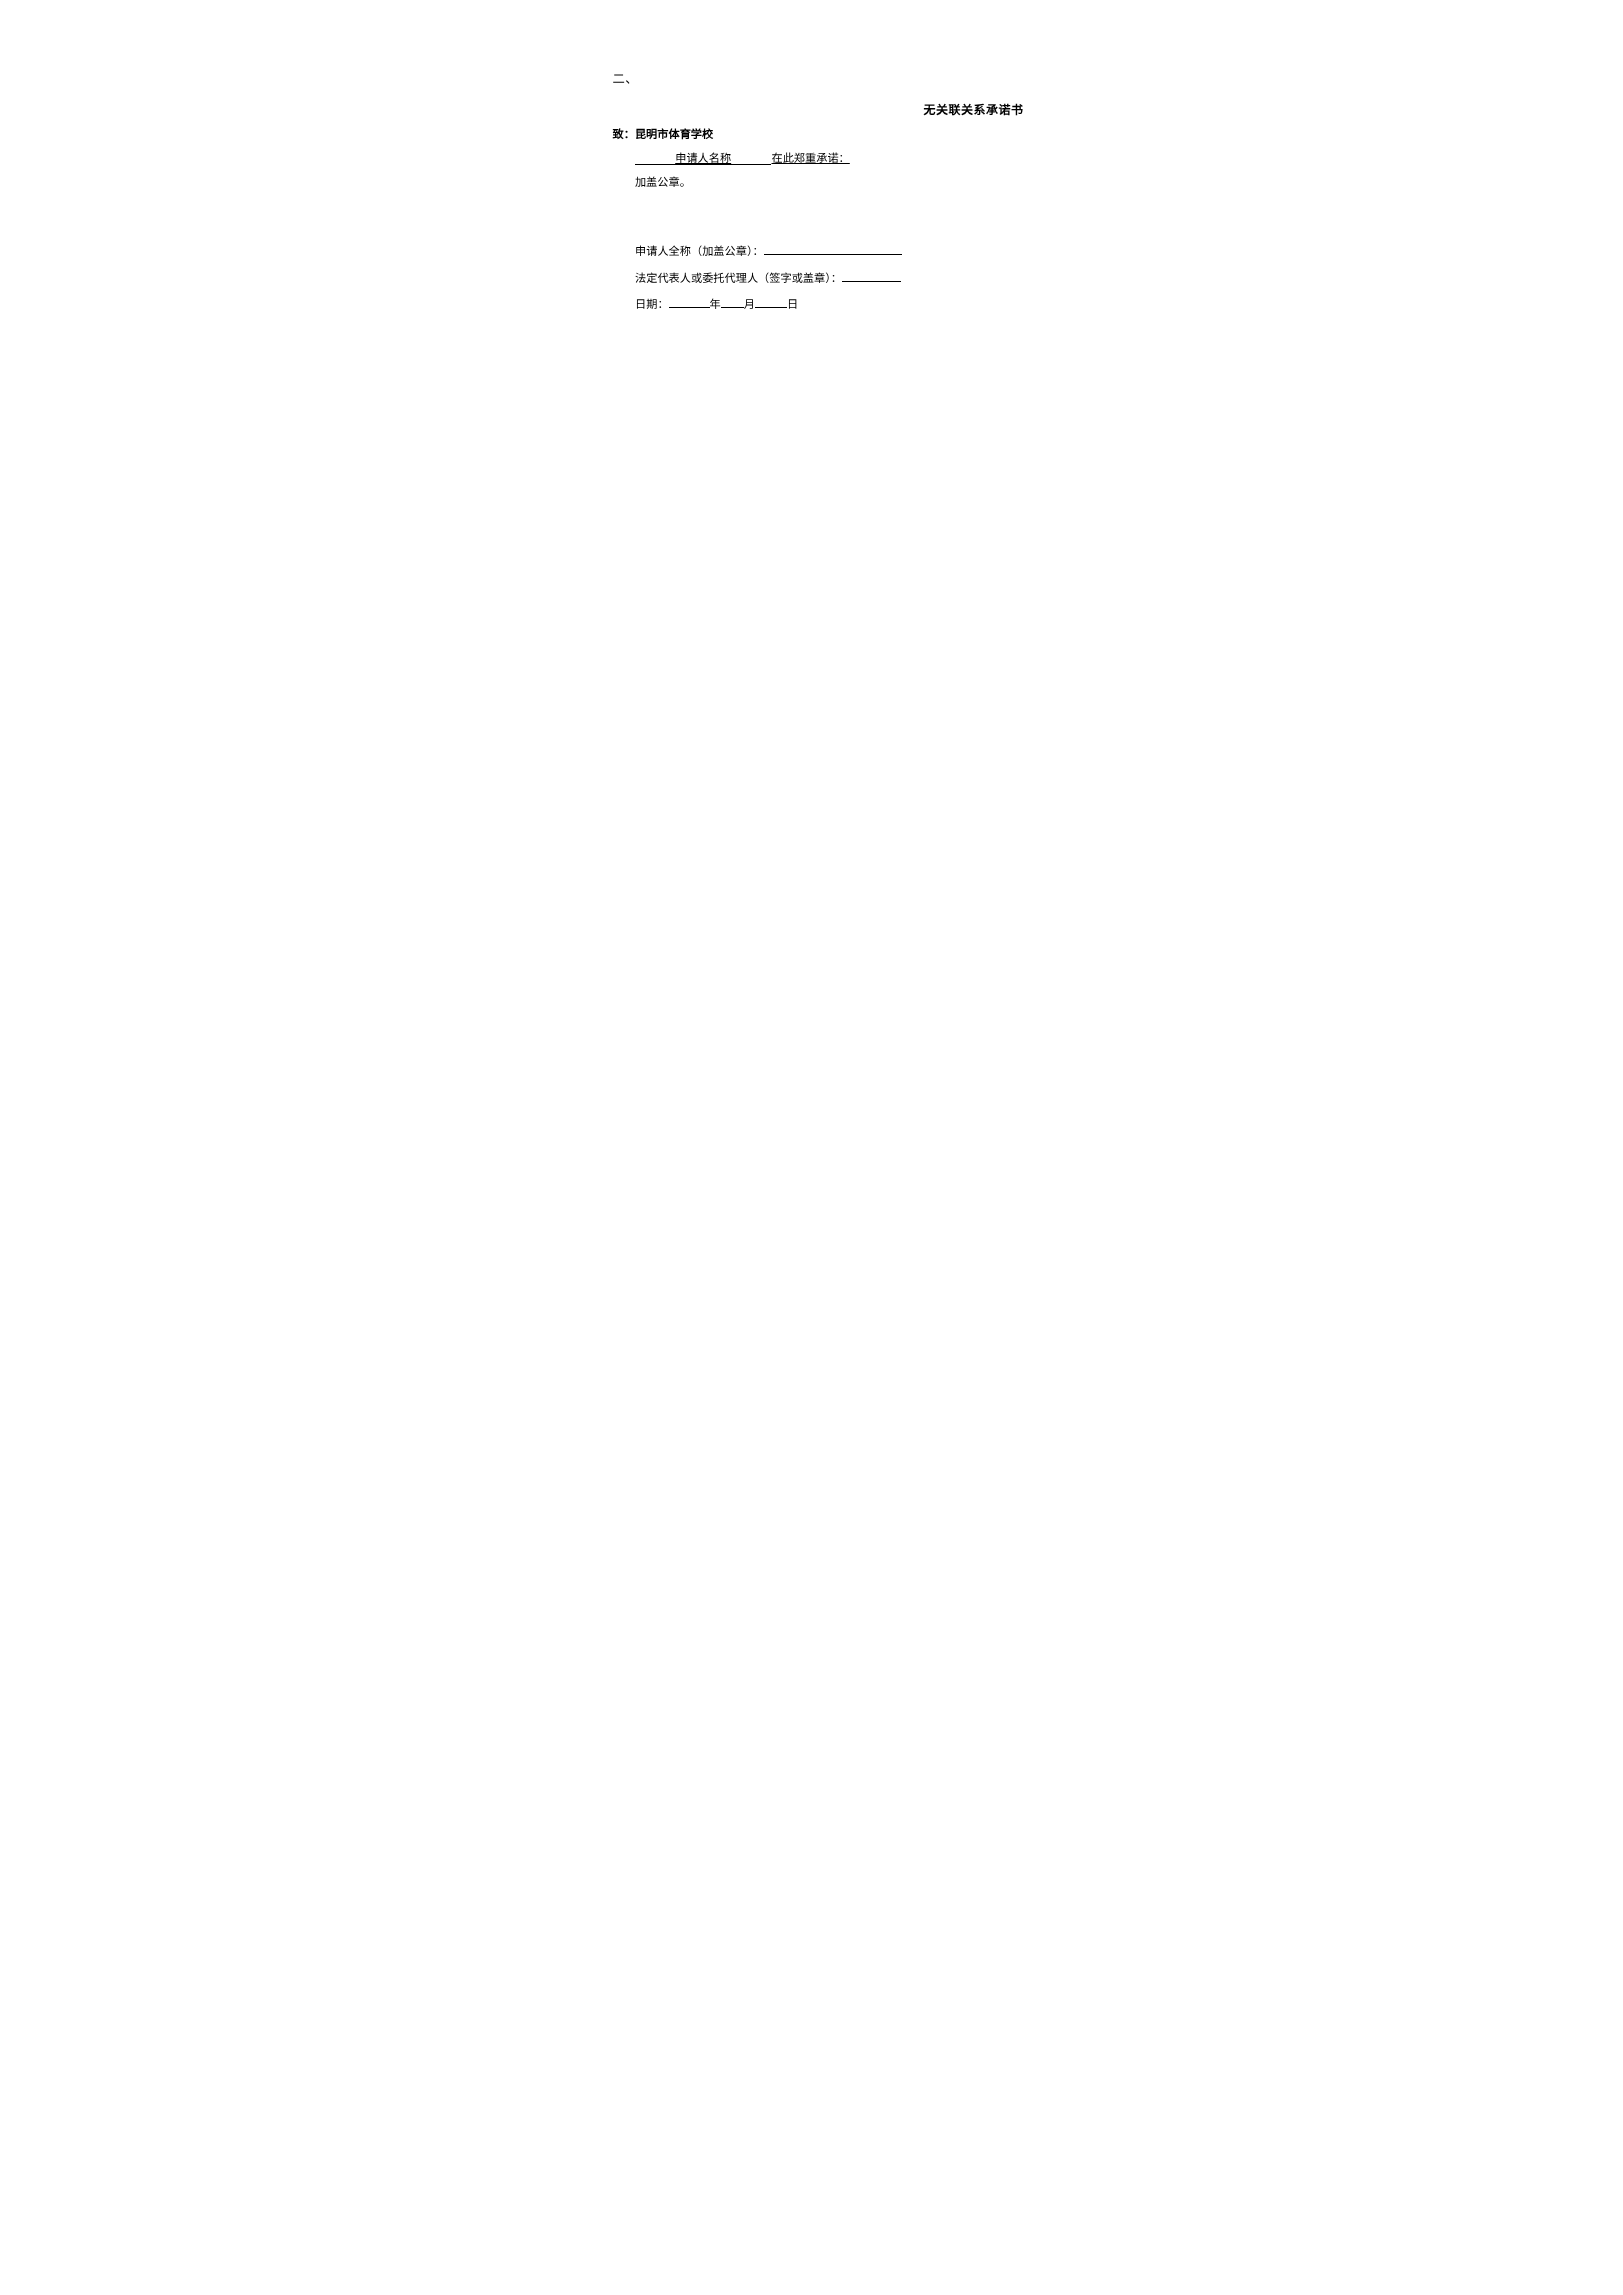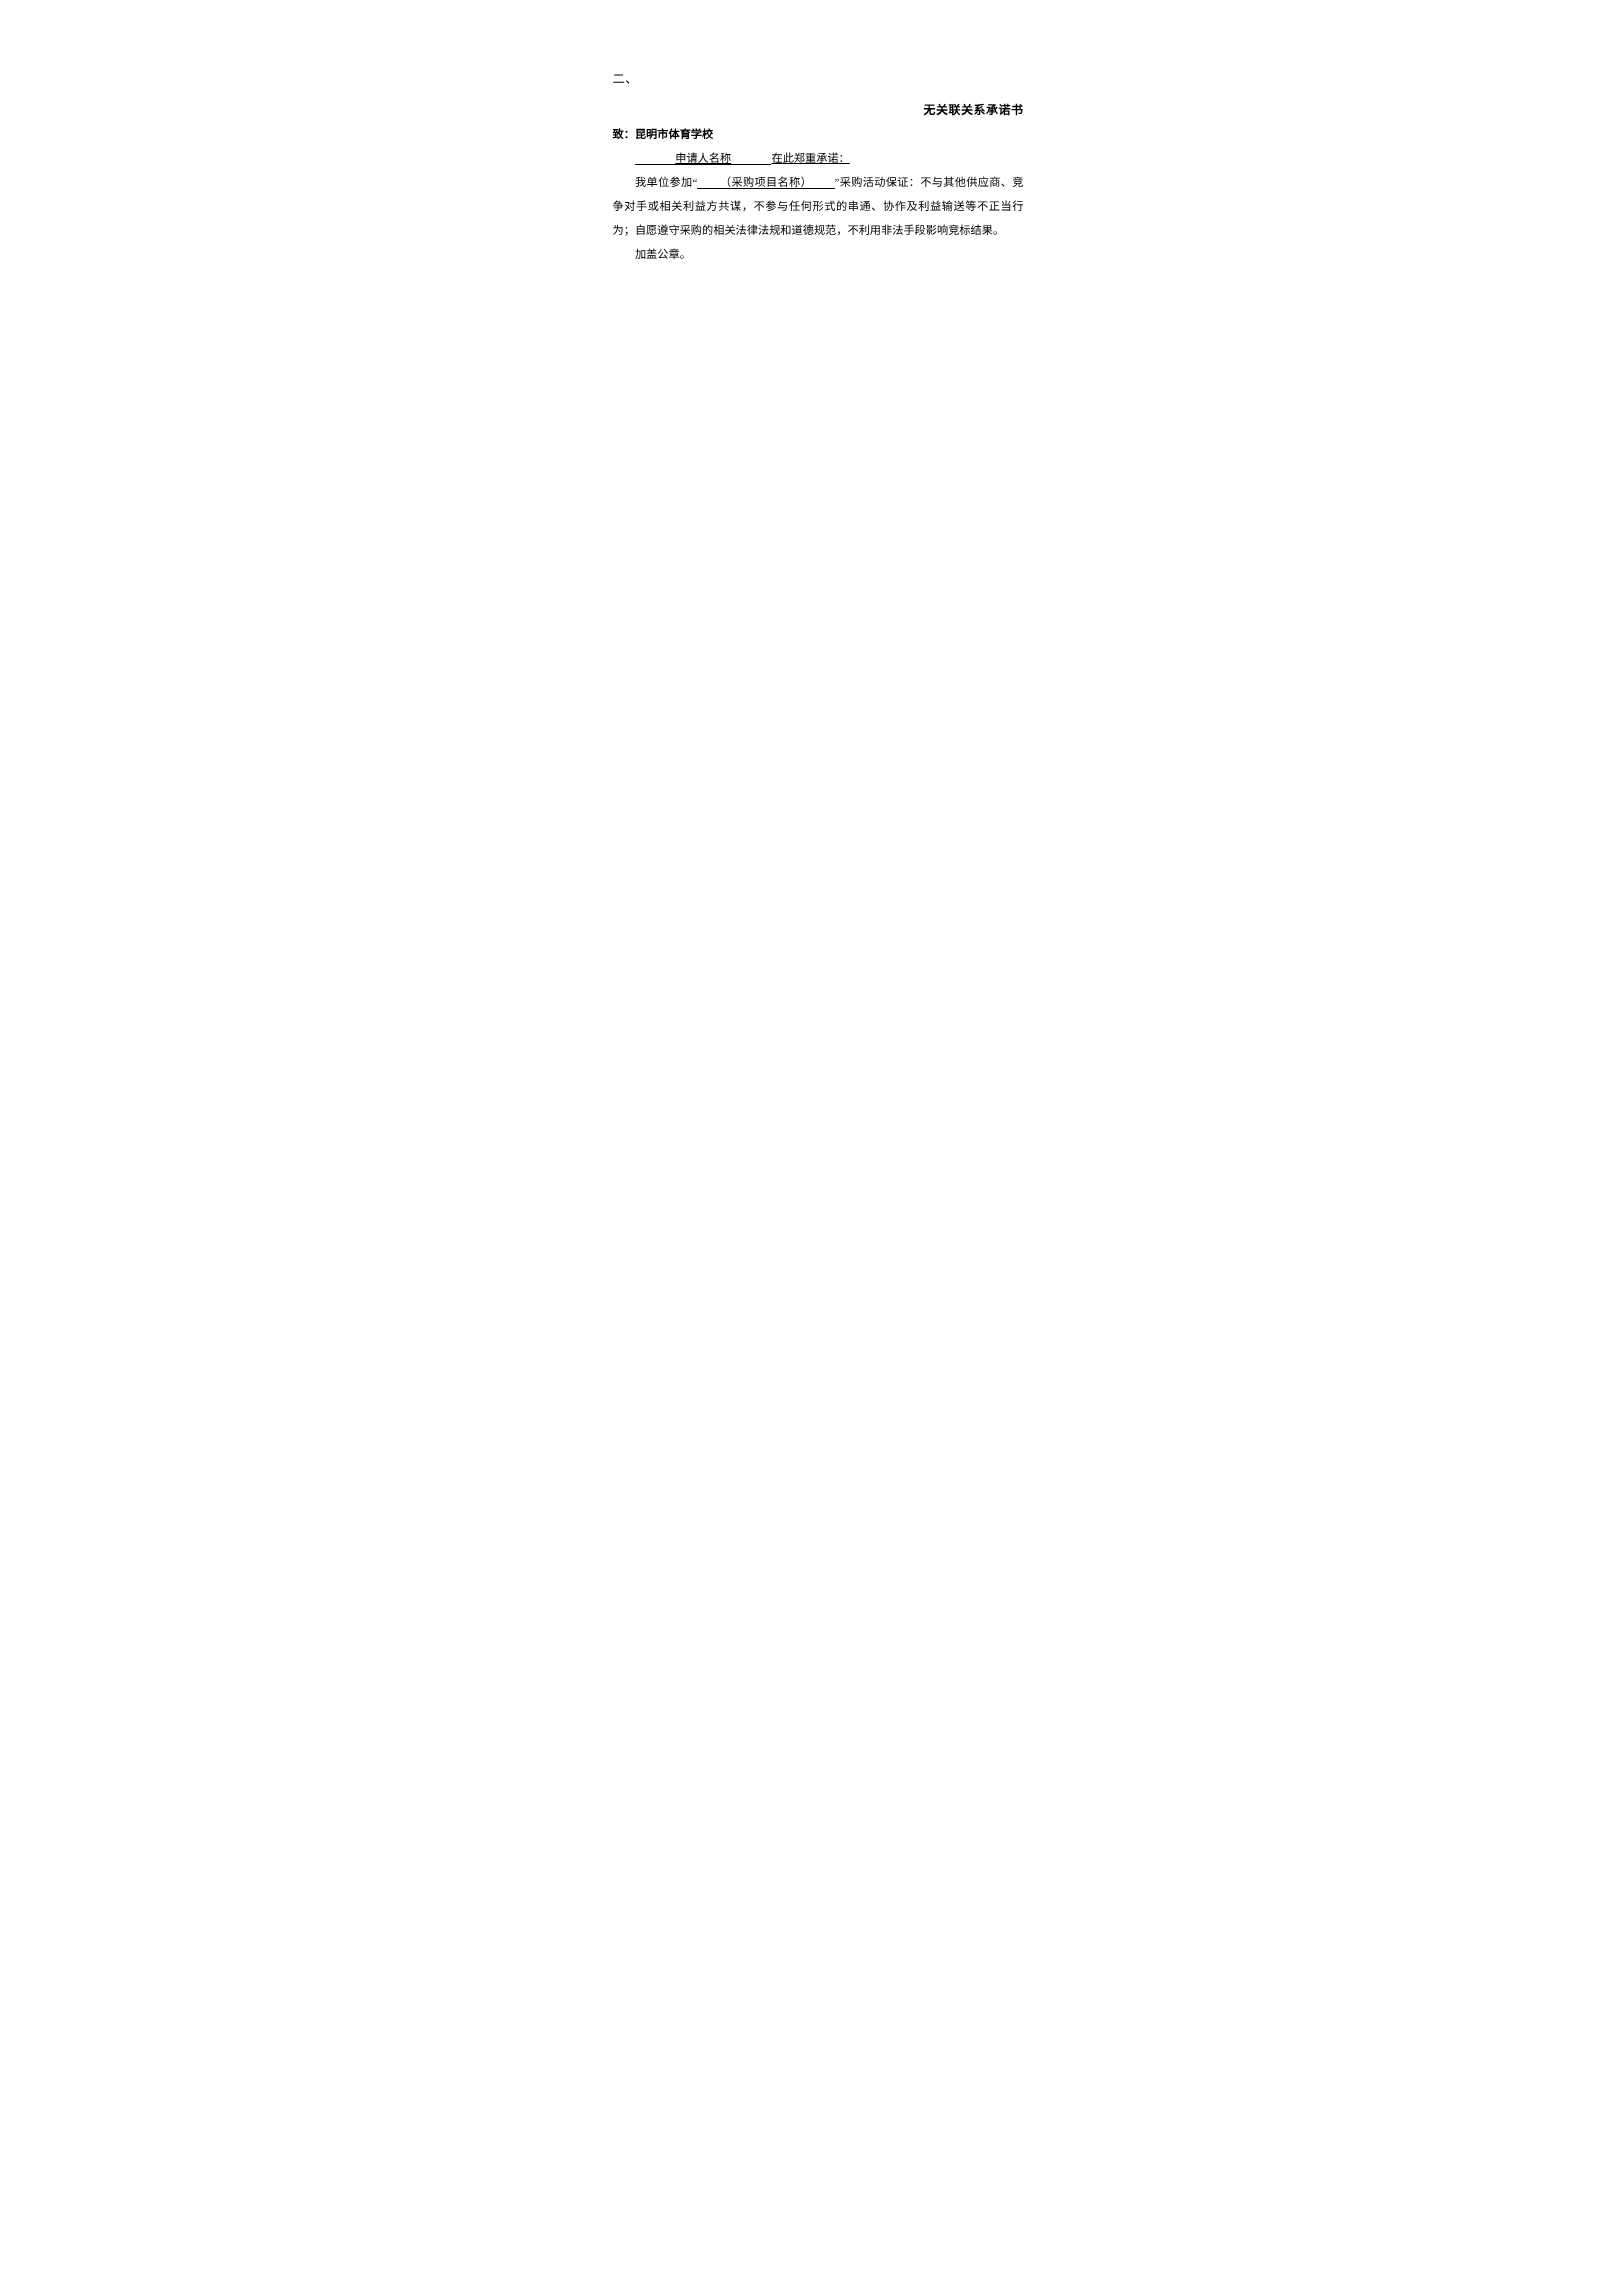--- a/index.html
+++ b/index.html
@@ -87,23 +87,35 @@
   <div class="content">
 
     <div class="salutation">
       <span>致：</span><span>昆明市体育学校</span>
     </div>
 
     <div class="pledge-line">
       <span class="blank-filled applicant-blank">申请人名称</span><span>在此郑重承诺：</span>
     </div>
 
-    <p class="body-para">
-      <span>我单位参加</span><span>“</span><span class="blank-filled project-blank">（采购项目名称）</span><span>”</span><span>采购活动保证：不与其他供应商、竞争对手或相关利益方共谋，不参与任何形式的串通、协作及利益输送等不正当行为；自愿遵守采购的相关法律法规和道德规范，不利用非法手段影响竞标结果。</span>
-    </p>
 
     <p class="closing-para">加盖公章。</p>
 
   </div>
 
+  <div class="signatures">
+
+    <div>
+      <span>申请人全称（加盖公章）：</span><span class="blank-line blank-applicant-name"></span>
+    </div>
+
+    <div>
+      <span>法定代表人或委托代理人（签字或盖章）：</span><span class="blank-line blank-representative"></span>
+    </div>
+
+    <div>
+      <span>日期：</span><span class="blank-line blank-year"></span><span>年</span><span class="blank-line blank-month"></span><span>月</span><span class="blank-line blank-day"></span><span>日</span>
+    </div>
+
+  </div>
 
 </div>
 
 
 </body></html>

